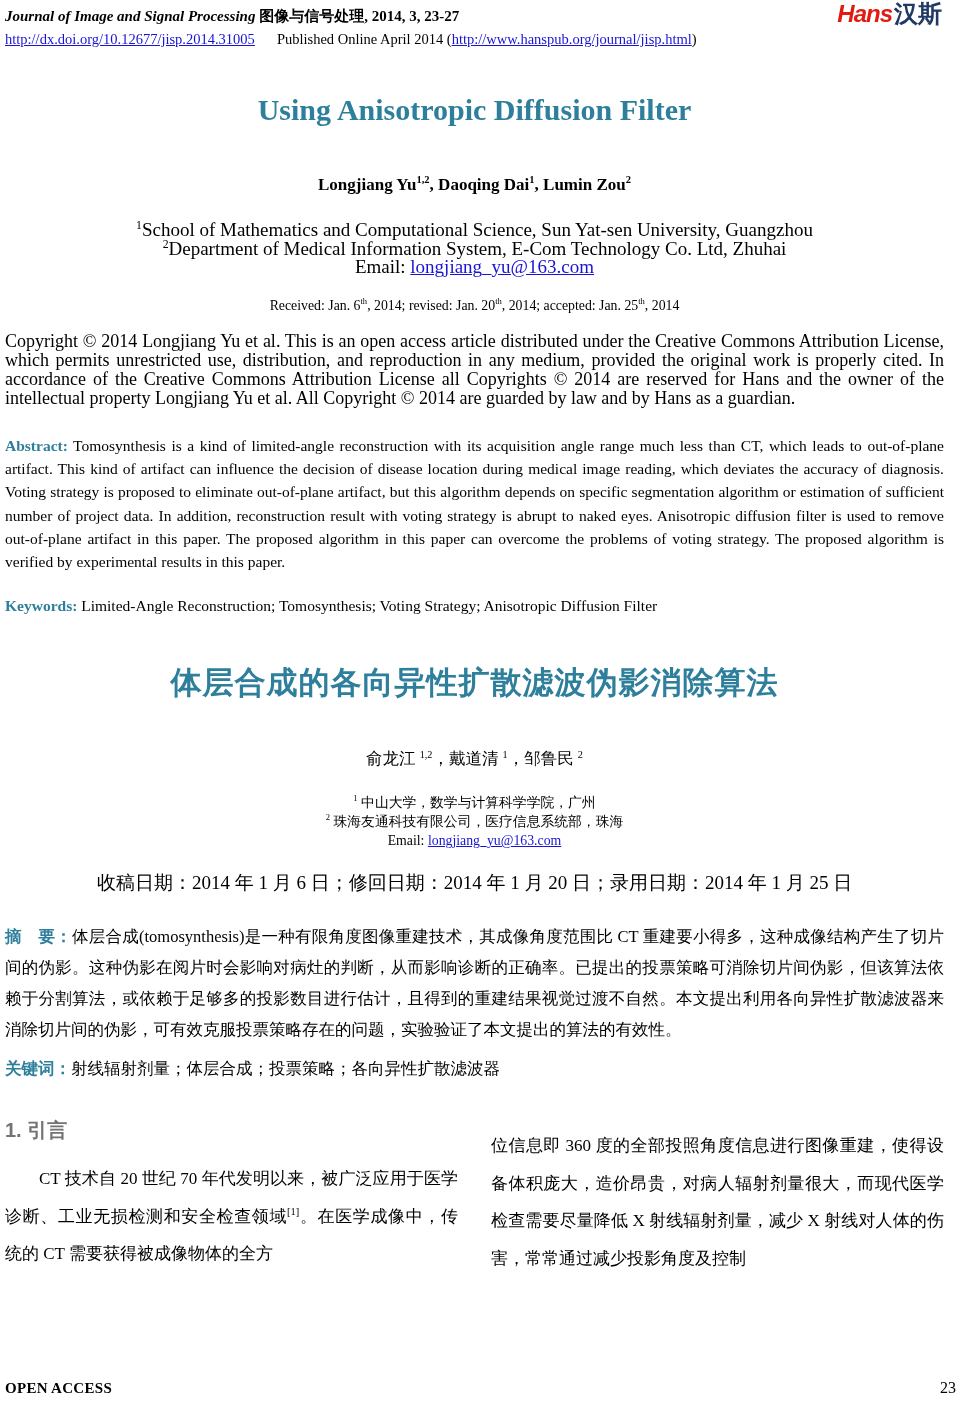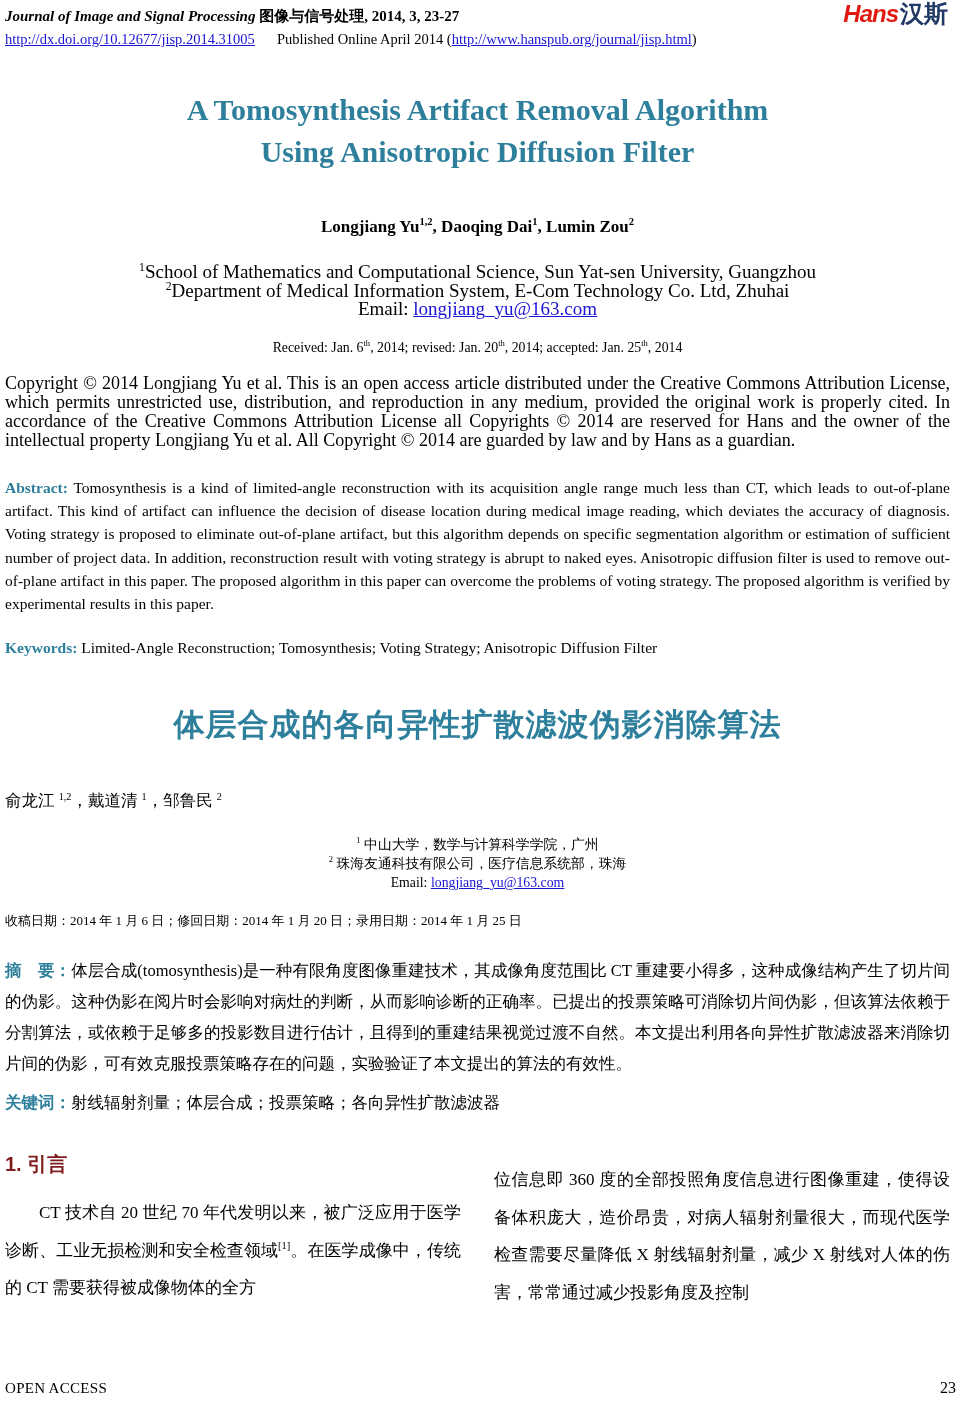--- a/index.html
+++ b/index.html
@@ -1,20 +1,20 @@
 <!DOCTYPE html>
 <html><head>
 <meta charset="utf-8">
 <style>
   html,body { margin:0; padding:0; background:#ffffff; }
   .page {
     position:relative;
     width:966px; height:1405px;
     box-sizing:border-box;
-    padding:6px 16px 0 5px;
+    padding:6px 22px 0 5px;
     background:#ffffff;
     font-family:"Liberation Serif", serif;
     color:#000;
     overflow:hidden;
   }
   
   .jheader { position:relative; font-size:15px; line-height:20px; }
   .jname-en { font-weight:bold; font-style:italic; }
   .jname-cn { font-weight:bold; }
   .jline2 { font-size:14.5px; margin-top:3px; }
@@ -41,65 +41,64 @@
   }
   .abstract { margin-top:25px; text-align:justify; font-size:15.5px; line-height:23.3px; }
   .lbl-en { color:#2e7f9b; font-weight:bold; }
   .keywords { margin-top:24px; font-size:15.5px; }
   
   .cn-title {
     margin-top:47px; text-align:center;
     font-family:"Liberation Sans", sans-serif;
     color:#2e7f9b; font-weight:bold; font-size:31px; letter-spacing:1px;
   }
-  .cn-authors { margin-top:44px; text-align:left; font-size:16.5px; }
+  .cn-authors { margin-top:44px; text-align:center; font-size:16.5px; }
   .cn-affil { margin-top:23px; text-align:center; font-size:13.8px; line-height:19px; }
-  .cn-dates { margin-top:20px; font-size:13px; }
+  .cn-dates { margin-top:20px; text-align:center; font-size:19px; }
   .cn-abstract { margin-top:25px; text-align:justify; font-size:16.5px; line-height:31px; }
   .lbl-cn { color:#2e7f9b; font-weight:bold; font-family:"Liberation Sans", sans-serif; }
   .cn-keywords { margin-top:13px; font-size:16.5px; }
   
   .section { margin-top:37px; display:flex; gap:33px; }
   .col { flex:1; min-width:0; }
   .sec-h {
     margin:0 0 16px 0;
     font-family:"Liberation Sans", sans-serif;
-    color:#7f1d1d; font-weight:bold; font-size:20px;
+    color:#737373; font-weight:bold; font-size:20px;
   }
   .body-cn { margin:0; font-size:17px; line-height:37.5px; text-align:justify; }
   .indent { text-indent:2em; }
   .col-right { padding-top:10px; }
   sup { font-size:0.62em; line-height:0; vertical-align:super; }
   
   .pfooter {
     position:absolute; left:5px; right:10px; bottom:8px;
     display:flex; justify-content:space-between; align-items:baseline;
   }
-  .oa { font-weight:normal; font-size:15px; letter-spacing:0.3px; }
+  .oa { font-weight:bold; font-size:15px; letter-spacing:0.3px; }
   .pageno { font-size:16px; }
 </style>
 </head>
 <body>
 
 <div class="page">
 
   <div class="jheader">
     <div>
       <span class="jname-en">Journal of Image and Signal Processing</span><span class="jname-cn"> 图像与信号处理, 2014, 3, 23-27</span>
     </div>
     <div class="jline2">
       <span class="lnk">http://dx.doi.org/10.12677/jisp.2014.31005</span><span class="pub-prefix">Published Online April 2014 (</span><span class="lnk">http://www.hanspub.org/journal/jisp.html</span><span>)</span>
     </div>
     <div class="hans-logo">
       <span class="hans-red">Hans</span><span class="hans-cn">汉斯</span>
     </div>
   </div>
 
   <div class="title">
-    <div>A Tomosynthesis Artifact Removal Algorithm</div>
     <div>Using Anisotropic Diffusion Filter</div>
   </div>
 
   <div class="authors">
     <span>Longjiang Yu</span><sup>1,2</sup><span>, Daoqing Dai</span><sup>1</sup><span>, Lumin Zou</span><sup>2</sup>
   </div>
 
   <div class="affil">
     <div><sup>1</sup><span>School of Mathematics and Computational Science, Sun Yat-sen University, Guangzhou</span></div>
     <div><sup>2</sup><span>Department of Medical Information System, E-Com Technology Co. Ltd, Zhuhai</span></div>

